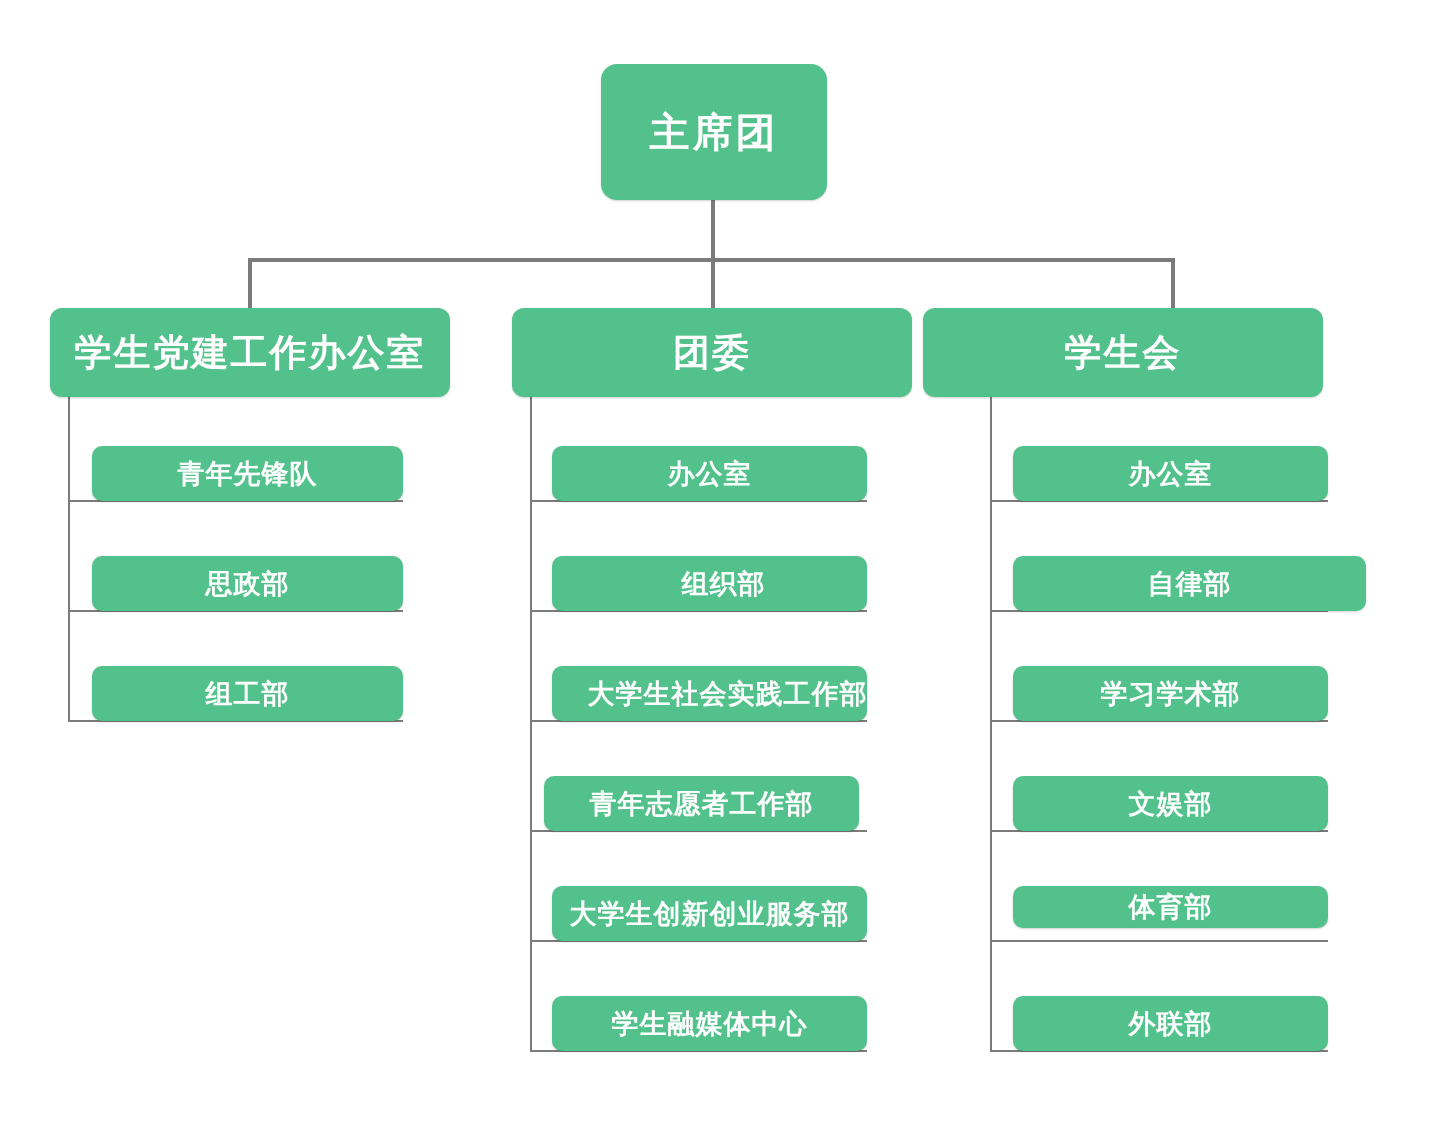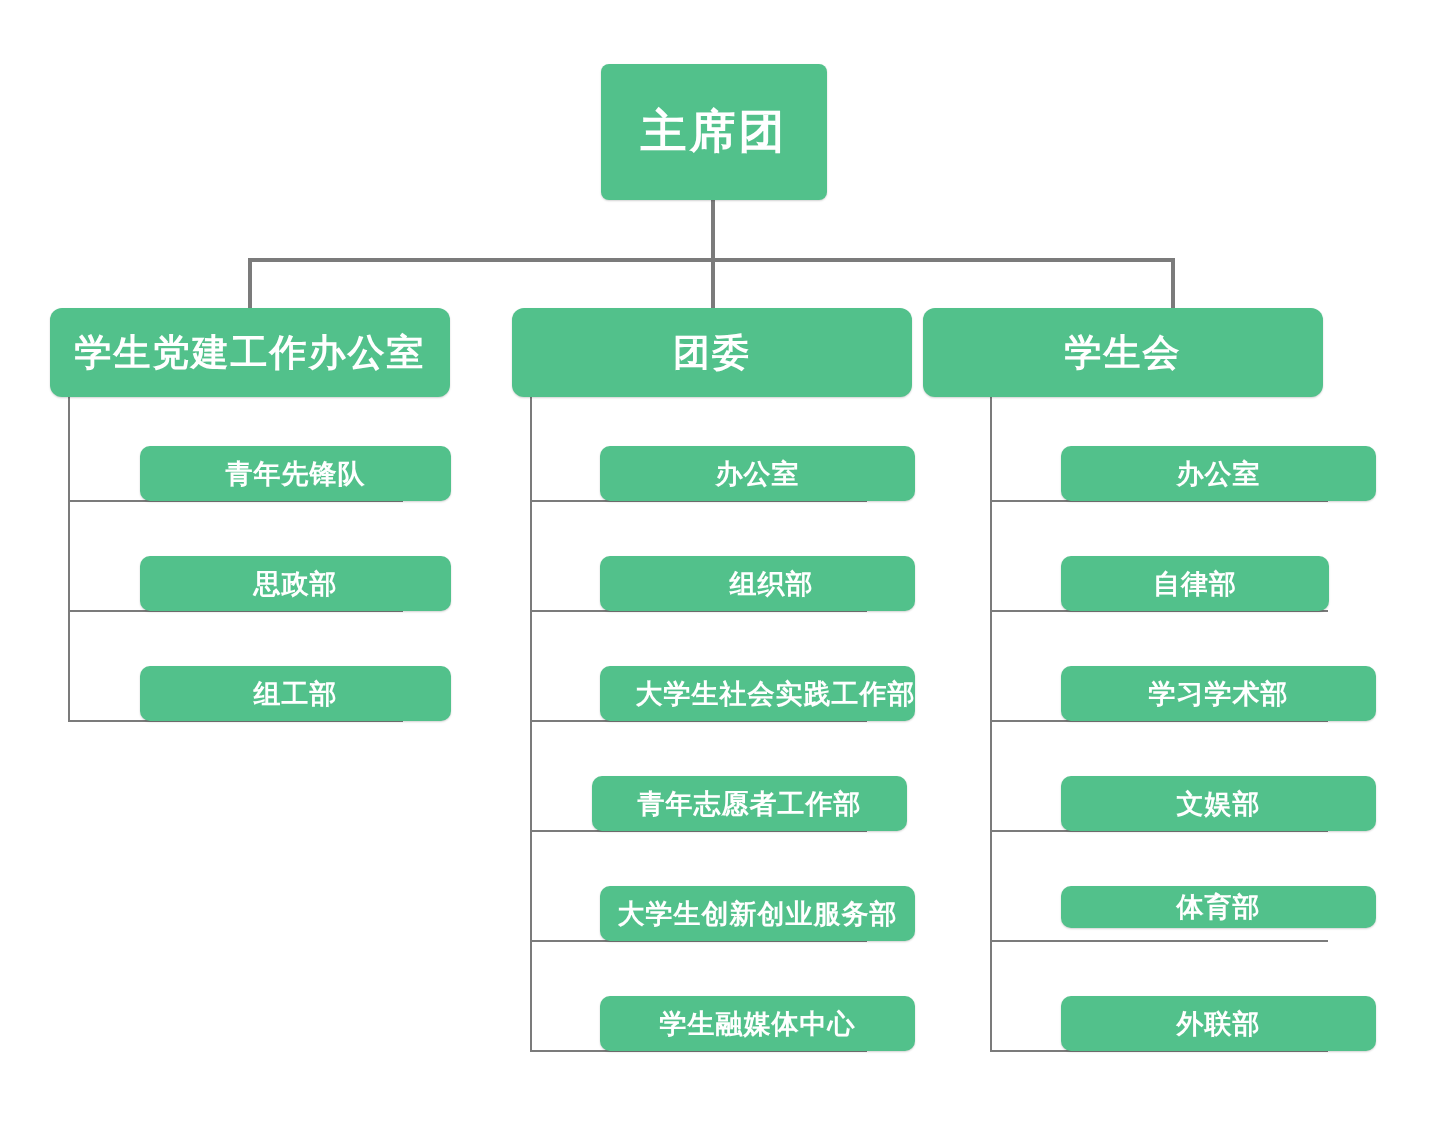--- a/index.html
+++ b/index.html
@@ -21,23 +21,23 @@
     background:var(--green,#52C18B);
     color:var(--node-text,#ffffff);
     display:flex; align-items:center; justify-content:center;
     font-weight:bold;
     text-align:center;
     z-index:2;
     box-shadow:0 1px 2px rgba(0,0,0,0.18);
     white-space:nowrap;
     cursor:default;
   }
-  .lvl1 { font-size:46px; border-radius:8px; letter-spacing:3px; }
+  .lvl1 { font-size:40px; border-radius:16px; letter-spacing:3px; }
   .lvl2 { font-size:37px; border-radius:12px; letter-spacing:2px; }
-  .lvl3 { font-size:27px; border-radius:10px; letter-spacing:1px;margin-left:48px; }
+  .lvl3 { font-size:27px; border-radius:10px; letter-spacing:1px; }
 </style>
 </head>
 <body>
 
 <div class="canvas">
 
   <div class="line" style="left:711px; top:200px; width:4px; height:60px;"></div>
   <div class="line" style="left:248px; top:258px; width:927px; height:4px;"></div>
   <div class="line" style="left:248px; top:258px; width:4px; height:50px;"></div>
   <div class="line" style="left:711px; top:258px; width:4px; height:50px;"></div>
@@ -75,19 +75,19 @@
   <div class="node lvl3" style="left:92px; top:666px; width:311px; height:55px;">组工部</div>
 
   <div class="node lvl3" style="left:552px; top:446px; width:315px; height:55px;">办公室</div>
   <div class="node lvl3" style="left:552px; top:556px; width:315px; height:55px;padding-left:28px;">组织部</div>
   <div class="node lvl3" style="left:552px; top:666px; width:315px; height:55px;padding-left:36px;">大学生社会实践工作部</div>
   <div class="node lvl3" style="left:544px; top:776px; width:315px; height:55px;">青年志愿者工作部</div>
   <div class="node lvl3" style="left:552px; top:886px; width:315px; height:55px;">大学生创新创业服务部</div>
   <div class="node lvl3" style="left:552px; top:996px; width:315px; height:55px;">学生融媒体中心</div>
 
   <div class="node lvl3" style="left:1013px; top:446px; width:315px; height:55px;">办公室</div>
-  <div class="node lvl3" style="left:1013px; top:556px; width:268px; height:55px;">自律部</div>
+  <div class="node lvl3" style="left:1013px; top:556px; width:353px; height:55px;">自律部</div>
   <div class="node lvl3" style="left:1013px; top:666px; width:315px; height:55px;">学习学术部</div>
   <div class="node lvl3" style="left:1013px; top:776px; width:315px; height:55px;">文娱部</div>
   <div class="node lvl3" style="left:1013px; top:886px; width:315px; height:42px;">体育部</div>
   <div class="node lvl3" style="left:1013px; top:996px; width:315px; height:55px;">外联部</div>
 
 </div>
 
 </body></html>

